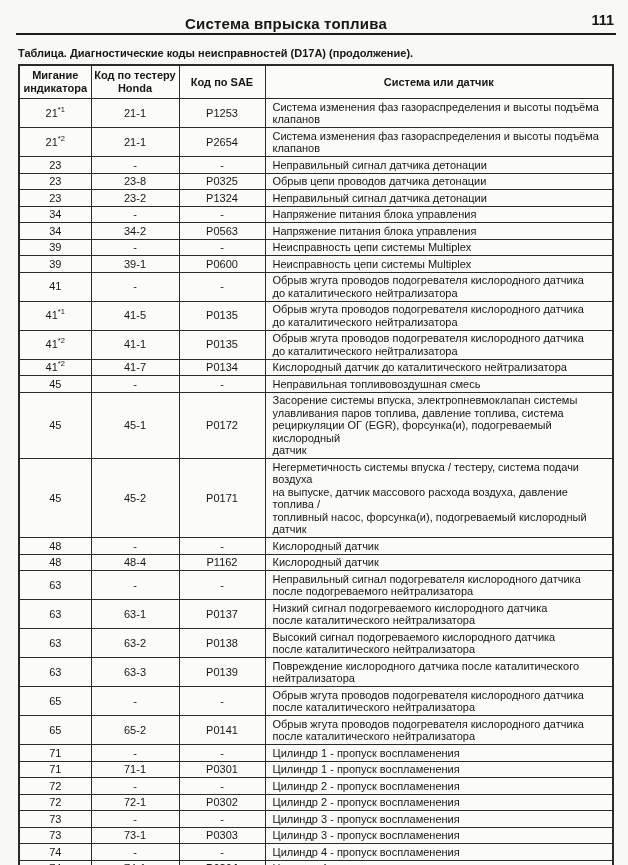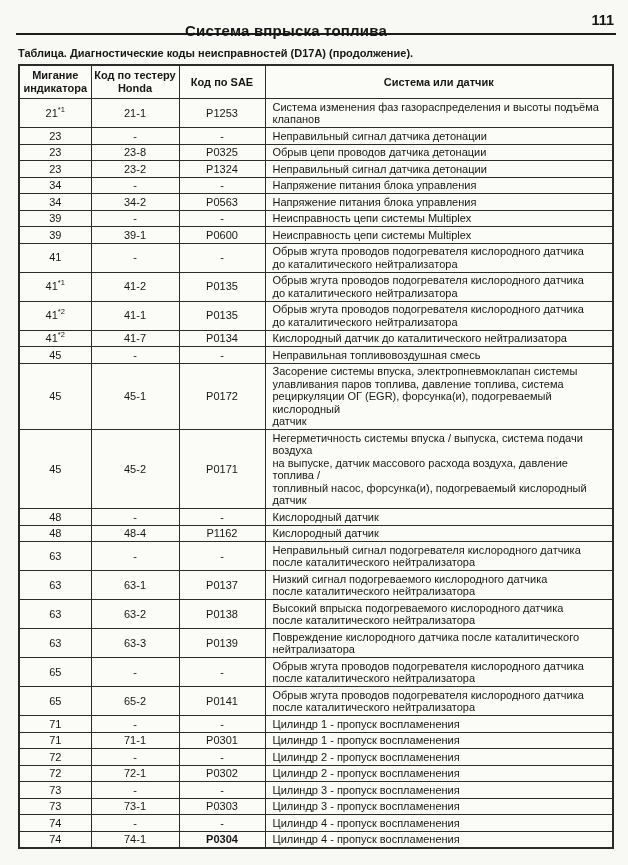--- a/index.html
+++ b/index.html
@@ -9,21 +9,21 @@
     font-family: "Liberation Sans", sans-serif;
     color: #161616;
     overflow: hidden;
     -webkit-font-smoothing: antialiased;
   }
   .page { padding: 8px 12px 0 16px; }
 
   
   .hdr { position: relative; height: 25px; border-bottom: 2.5px solid #1c1c1c; }
   .hdr .title {
-    position: absolute; left: 0; right: 60px; top: 14px;
+    position: absolute; left: 0; right: 60px; top: 7px;
     text-align: center; font-size: 15px; font-weight: bold; letter-spacing: .2px;
   }
   .hdr .pagenum {
     position: absolute; right: 2px; top: 4px;
     font-size: 14.5px; font-weight: bold;
   }
 
   
   .caption { margin: 12px 0 5px 2px; font-size: 11px; font-weight: bold; }
 
@@ -77,20 +77,27 @@
     </thead>
     <tbody>
         <tr>
           <td class="c">21<sup>*1</sup></td>
           <td class="c">21-1</td>
           <td class="c">P1253</td>
           <td class="d">Система изменения фаз газораспределения и высоты подъёма
 клапанов</td>
         </tr>
         <tr>
+          <td class="c">21<sup>*2</sup></td>
+          <td class="c">21-1</td>
+          <td class="c">P2654</td>
+          <td class="d">Система изменения фаз газораспределения и высоты подъёма
+клапанов</td>
+        </tr>
+        <tr>
           <td class="c">23</td>
           <td class="c">-</td>
           <td class="c">-</td>
           <td class="d">Неправильный сигнал датчика детонации</td>
         </tr>
         <tr>
           <td class="c">23</td>
           <td class="c">23-8</td>
           <td class="c">P0325</td>
           <td class="d">Обрыв цепи проводов датчика детонации</td>
@@ -127,21 +134,21 @@
         </tr>
         <tr>
           <td class="c">41</td>
           <td class="c">-</td>
           <td class="c">-</td>
           <td class="d">Обрыв жгута проводов подогревателя кислородного датчика
 до каталитического нейтрализатора</td>
         </tr>
         <tr>
           <td class="c">41<sup>*1</sup></td>
-          <td class="c">41-2</td>
+          <td class="c">41-5</td>
           <td class="c">P0135</td>
           <td class="d">Обрыв жгута проводов подогревателя кислородного датчика
 до каталитического нейтрализатора</td>
         </tr>
         <tr>
           <td class="c">41<sup>*2</sup></td>
           <td class="c">41-1</td>
           <td class="c">P0135</td>
           <td class="d">Обрыв жгута проводов подогревателя кислородного датчика
 до каталитического нейтрализатора</td>
@@ -164,55 +171,55 @@
           <td class="c">P0172</td>
           <td class="d">Засорение системы впуска, электропневмоклапан системы
 улавливания паров топлива, давление топлива, система
 рециркуляции ОГ (EGR), форсунка(и), подогреваемый кислородный
 датчик</td>
         </tr>
         <tr>
           <td class="c">45</td>
           <td class="c">45-2</td>
           <td class="c">P0171</td>
-          <td class="d">Негерметичность системы впуска / выпуска, система подачи воздуха
+          <td class="d">Негерметичность системы впуска / тестеру, система подачи воздуха
 на выпуске, датчик массового расхода воздуха, давление топлива /
 топливный насос, форсунка(и), подогреваемый кислородный датчик</td>
         </tr>
         <tr>
           <td class="c">48</td>
           <td class="c">-</td>
           <td class="c">-</td>
           <td class="d">Кислородный датчик</td>
         </tr>
         <tr>
           <td class="c">48</td>
           <td class="c">48-4</td>
           <td class="c">P1162</td>
           <td class="d">Кислородный датчик</td>
         </tr>
         <tr>
           <td class="c">63</td>
           <td class="c">-</td>
           <td class="c">-</td>
           <td class="d">Неправильный сигнал подогревателя кислородного датчика
-после каталитического нейтрализатора</td>
+после подогреваемого нейтрализатора</td>
         </tr>
         <tr>
           <td class="c">63</td>
           <td class="c">63-1</td>
           <td class="c">P0137</td>
           <td class="d">Низкий сигнал подогреваемого кислородного датчика
 после каталитического нейтрализатора</td>
         </tr>
         <tr>
           <td class="c">63</td>
           <td class="c">63-2</td>
           <td class="c">P0138</td>
-          <td class="d">Высокий впрыска подогреваемого кислородного датчика
+          <td class="d">Высокий сигнал подогреваемого кислородного датчика
 после каталитического нейтрализатора</td>
         </tr>
         <tr>
           <td class="c">63</td>
           <td class="c">63-3</td>
           <td class="c">P0139</td>
           <td class="d">Повреждение кислородного датчика после каталитического
 нейтрализатора</td>
         </tr>
         <tr>

